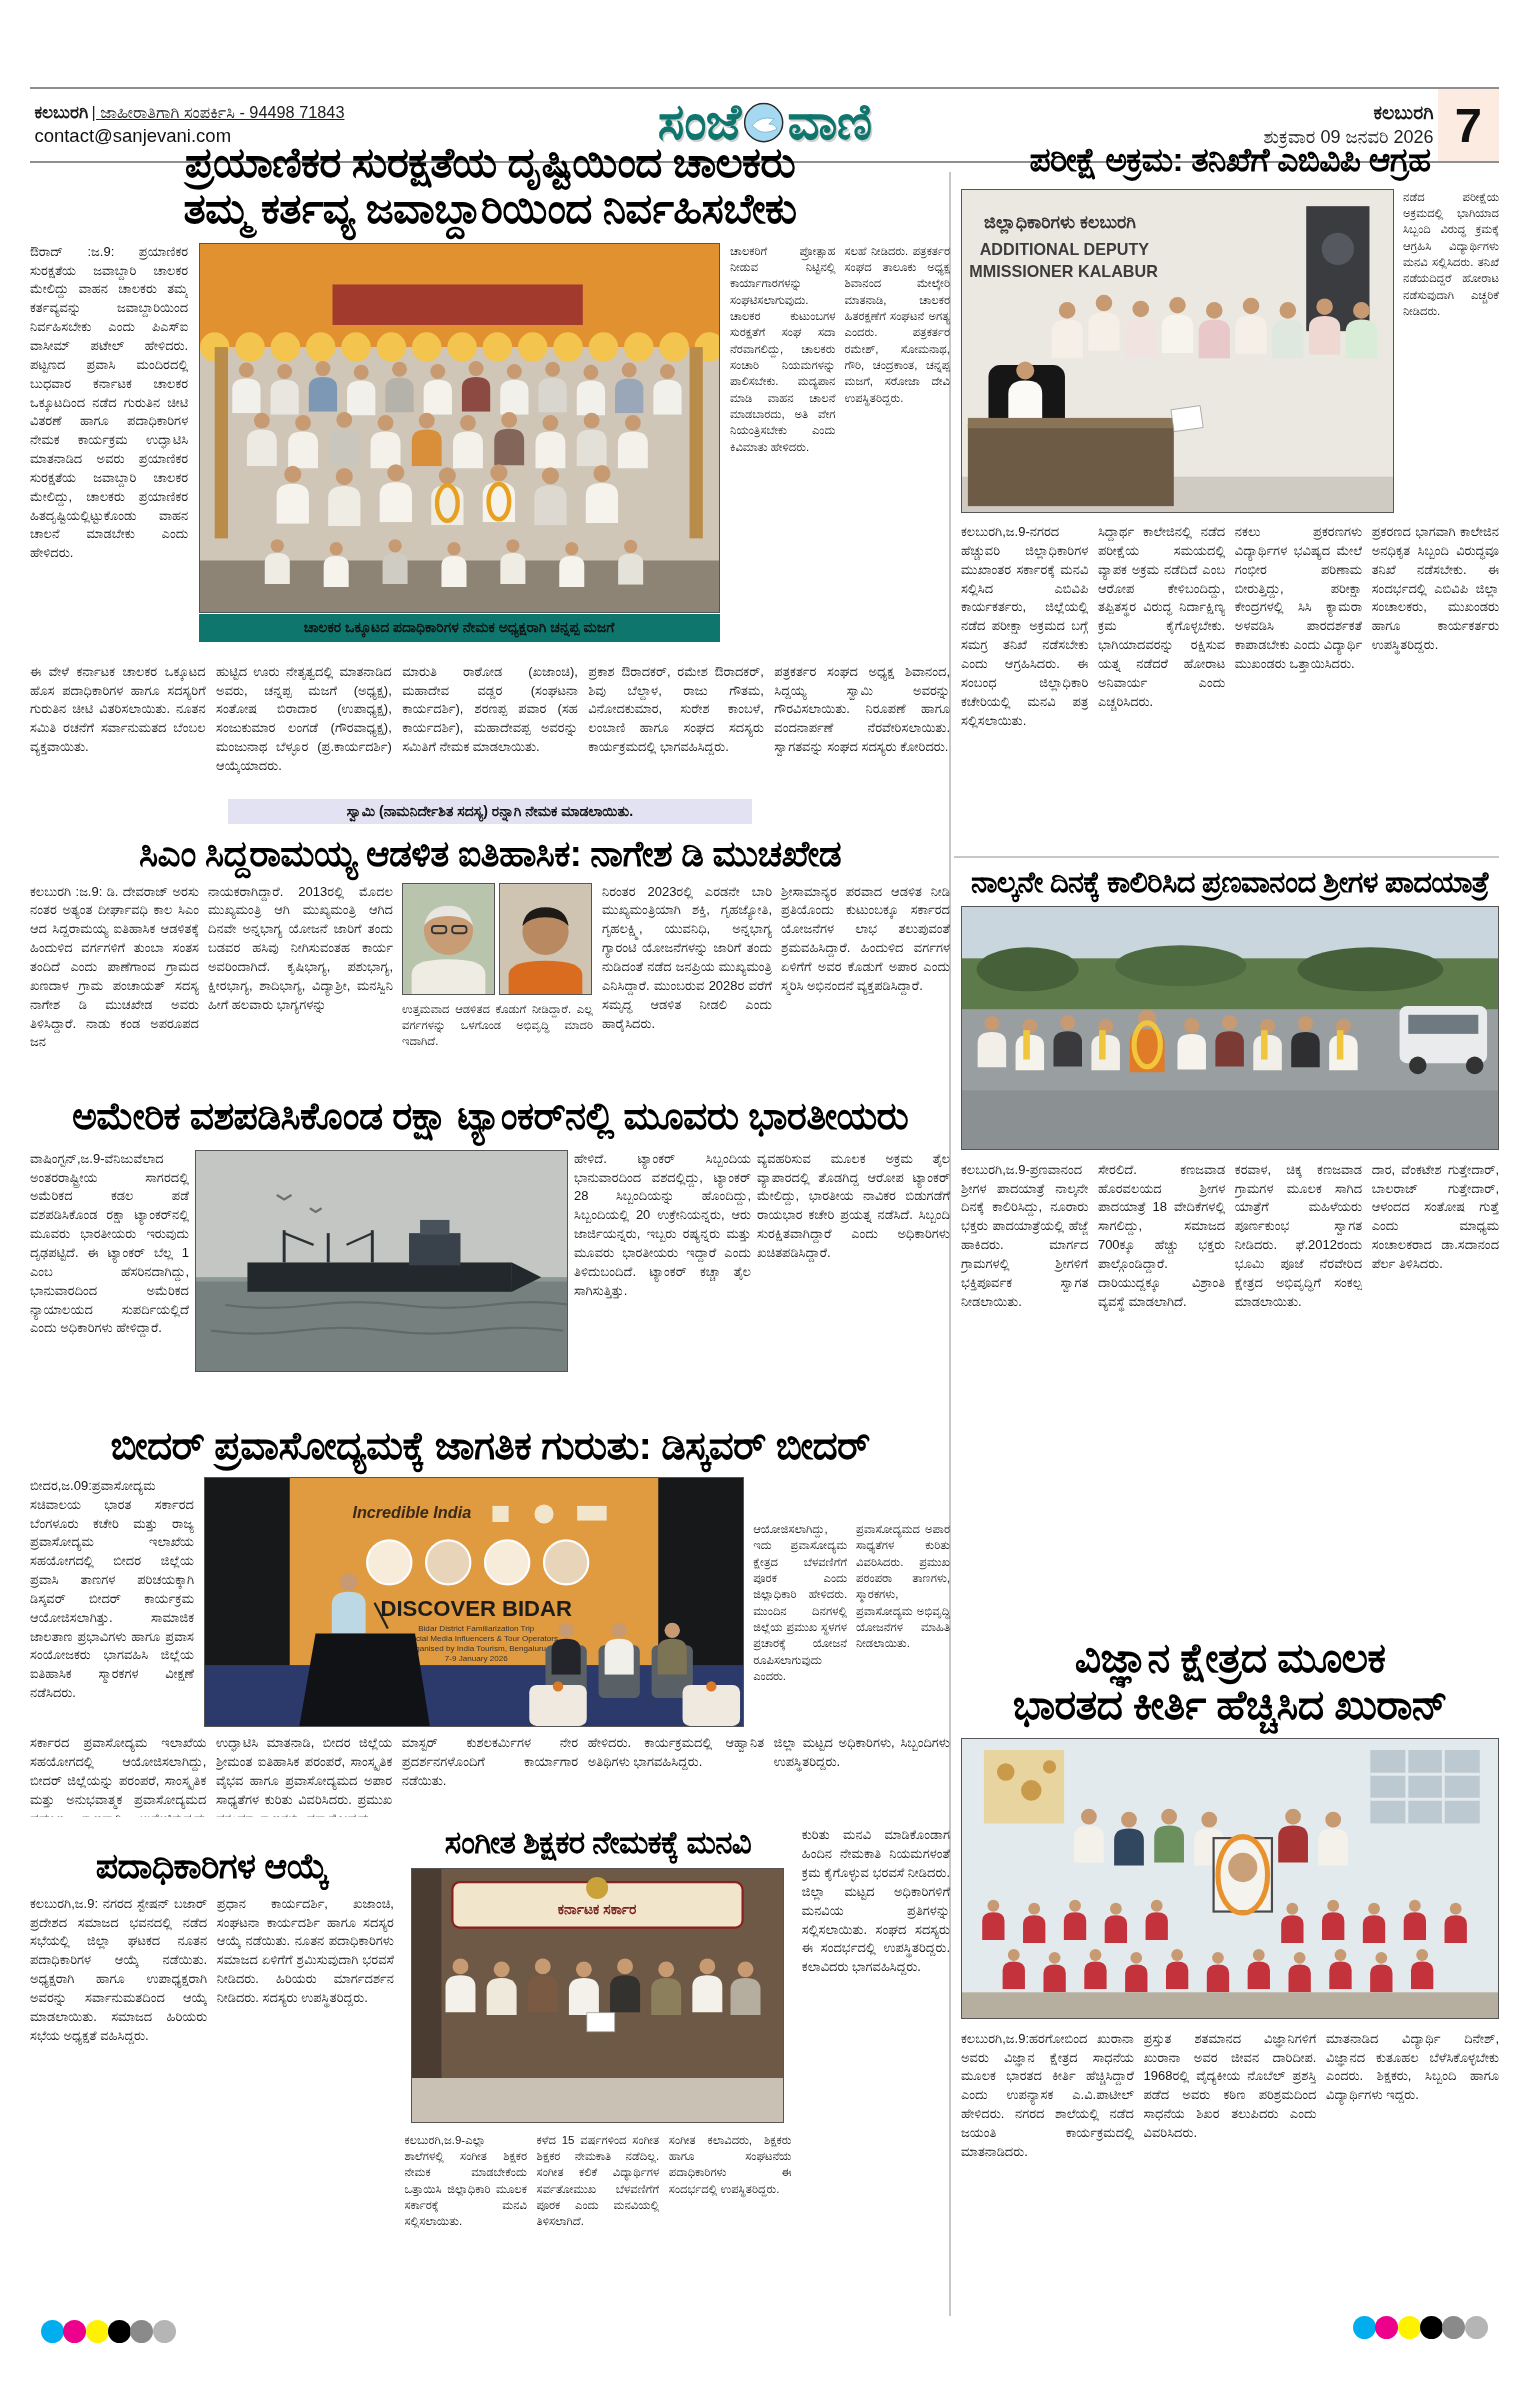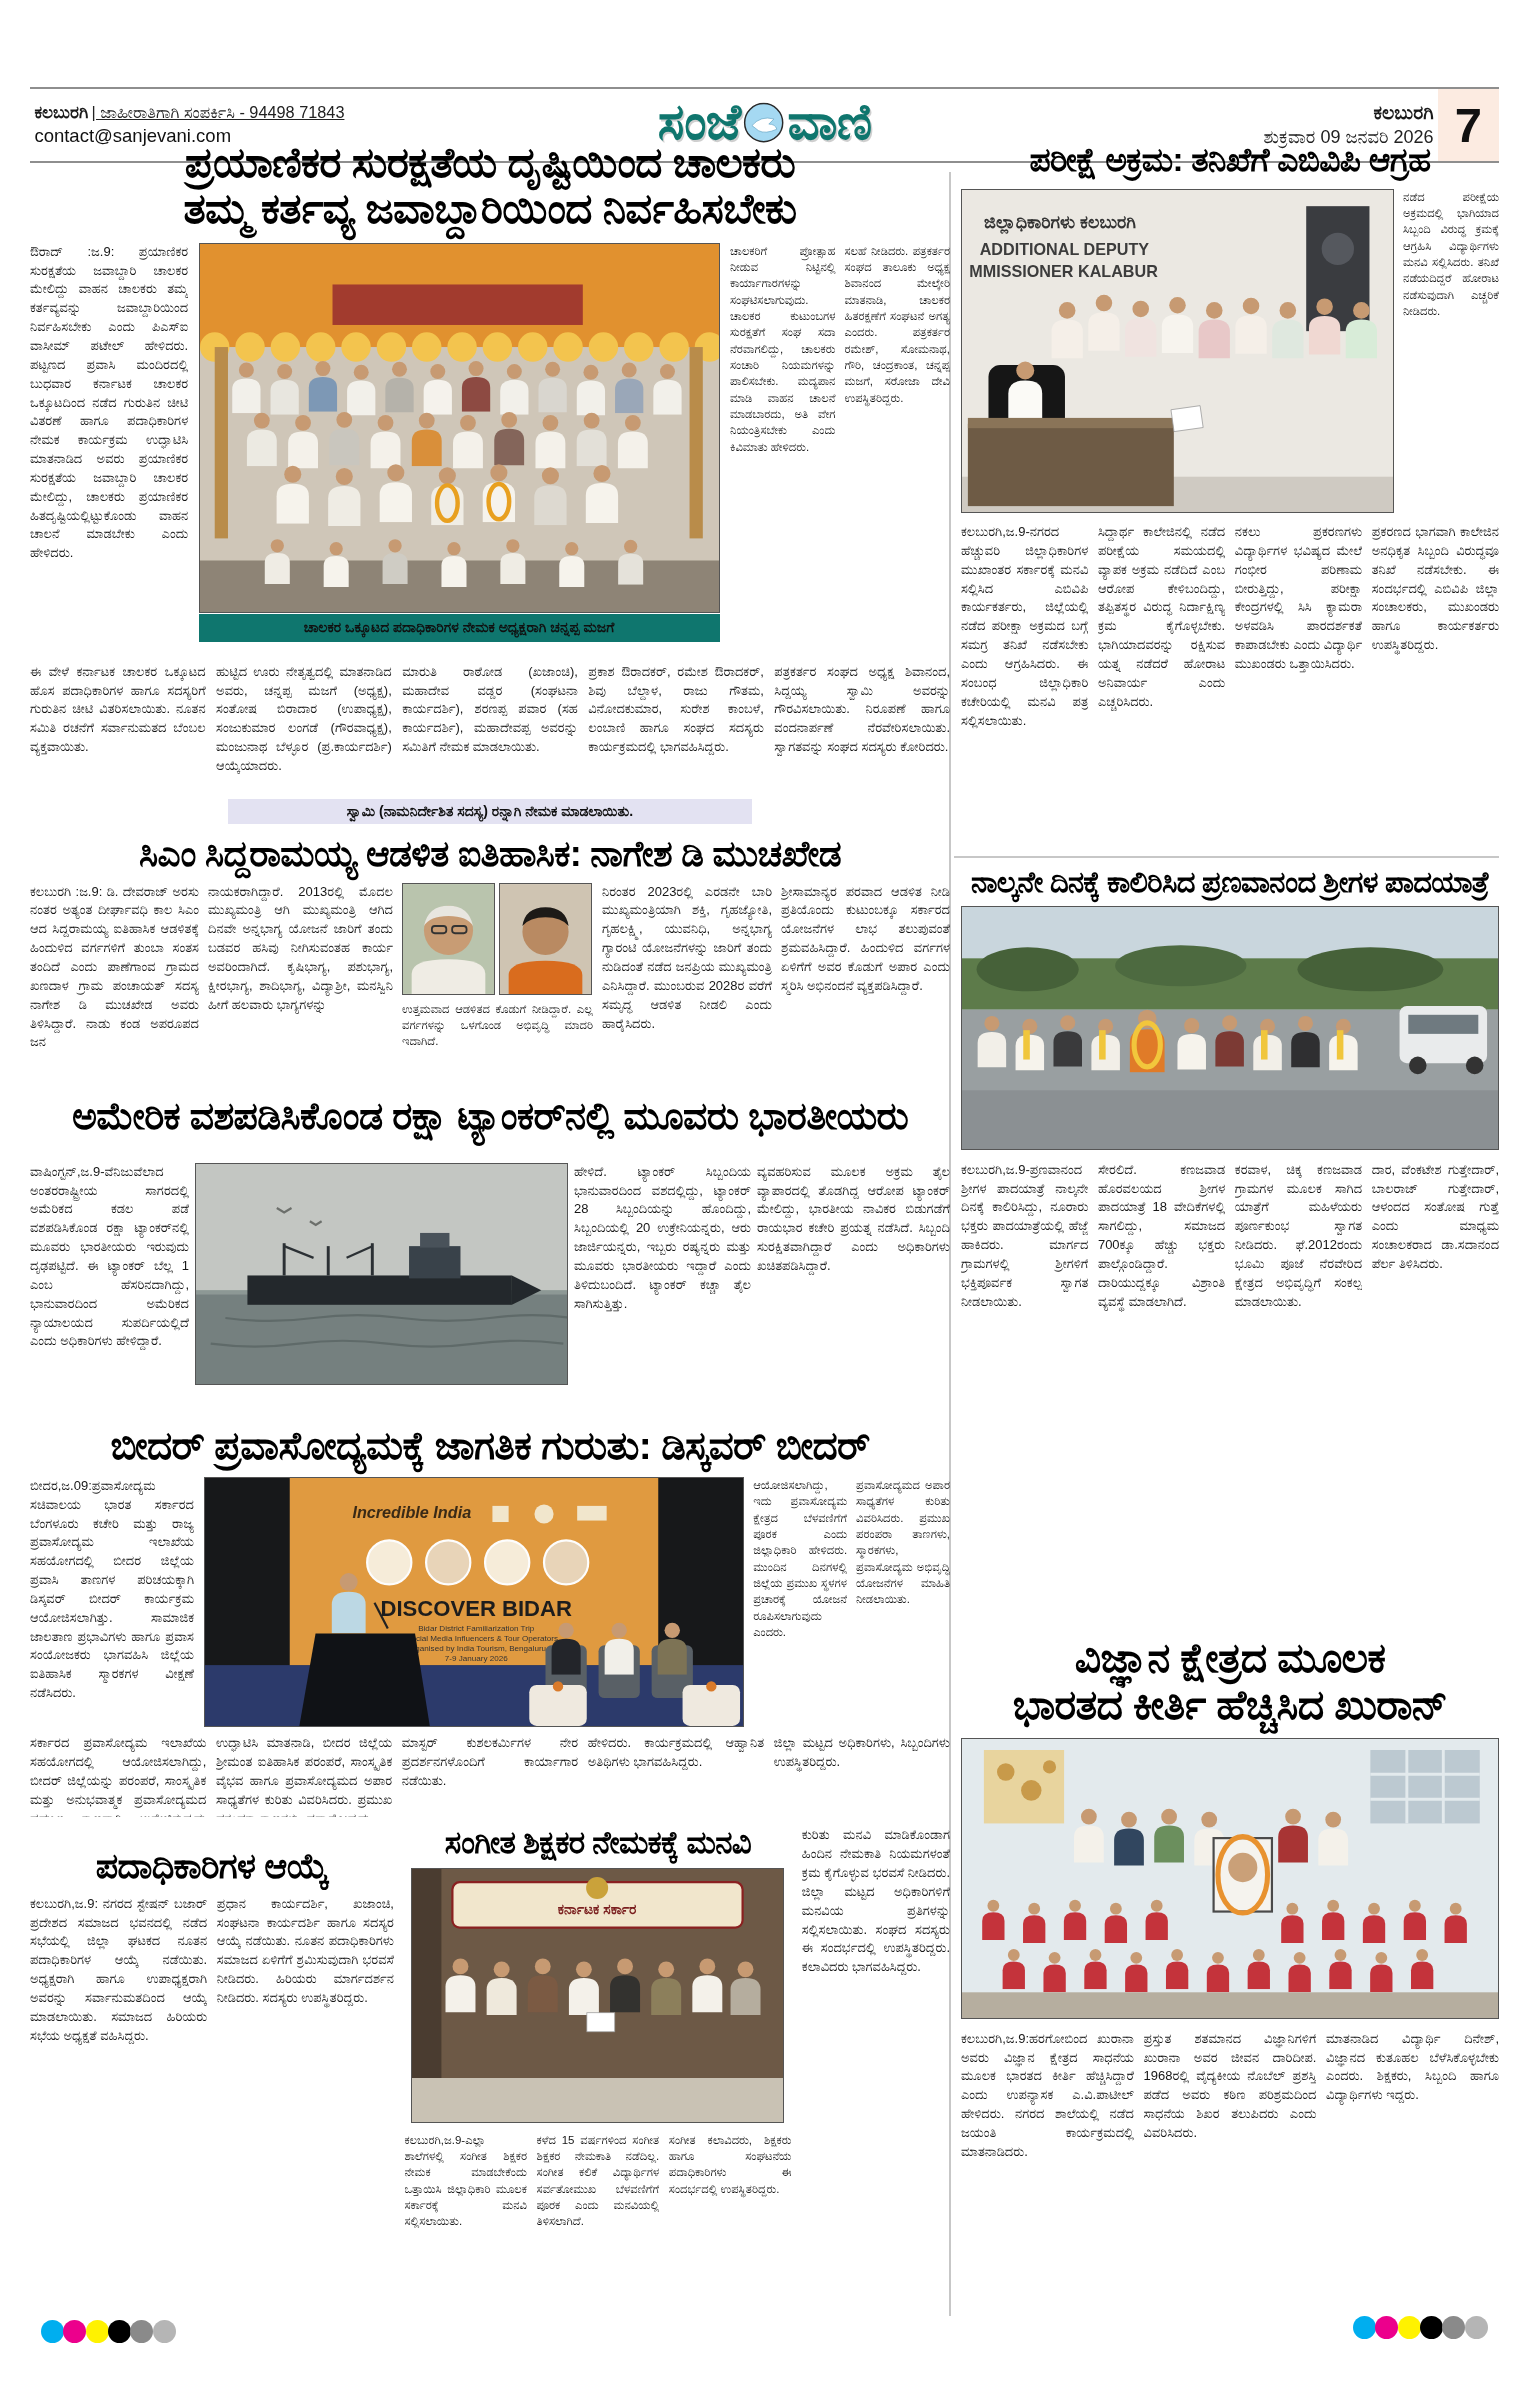--- a/index.html
+++ b/index.html
@@ -256,21 +256,21 @@
         </div>
         <div class="col small" style="margin-top:6px;height:74px;">ಉತ್ತಮವಾದ ಆಡಳಿತದ ಕೊಡುಗೆ ನೀಡಿದ್ದಾರೆ. ಎಲ್ಲ ವರ್ಗಗಳನ್ನು ಒಳಗೊಂಡ ಅಭಿವೃದ್ಧಿ ಮಾದರಿ ಇದಾಗಿದೆ.</div>
       </div>
       <div class="col" style="width:170px;">ನಿರಂತರ 2023ರಲ್ಲಿ ಎರಡನೇ ಬಾರಿ ಮುಖ್ಯಮಂತ್ರಿಯಾಗಿ ಶಕ್ತಿ, ಗೃಹಜ್ಯೋತಿ, ಗೃಹಲಕ್ಷ್ಮಿ, ಯುವನಿಧಿ, ಅನ್ನಭಾಗ್ಯ ಗ್ಯಾರಂಟಿ ಯೋಜನೆಗಳನ್ನು ಜಾರಿಗೆ ತಂದು ನುಡಿದಂತೆ ನಡೆದ ಜನಪ್ರಿಯ ಮುಖ್ಯಮಂತ್ರಿ ಎನಿಸಿದ್ದಾರೆ. ಮುಂಬರುವ 2028ರ ವರೆಗೆ ಸಮೃದ್ಧ ಆಡಳಿತ ನೀಡಲಿ ಎಂದು ಹಾರೈಸಿದರು.</div>
       <div class="col" style="flex:1;">ಶ್ರೀಸಾಮಾನ್ಯರ ಪರವಾದ ಆಡಳಿತ ನೀಡಿ ಪ್ರತಿಯೊಂದು ಕುಟುಂಬಕ್ಕೂ ಸರ್ಕಾರದ ಯೋಜನೆಗಳ ಲಾಭ ತಲುಪುವಂತೆ ಶ್ರಮವಹಿಸಿದ್ದಾರೆ. ಹಿಂದುಳಿದ ವರ್ಗಗಳ ಏಳಿಗೆಗೆ ಅವರ ಕೊಡುಗೆ ಅಪಾರ ಎಂದು ಸ್ಮರಿಸಿ ಅಭಿನಂದನೆ ವ್ಯಕ್ತಪಡಿಸಿದ್ದಾರೆ.</div>
     </div>
   </div>
 
   <div class="abs" style="left:30px;top:1096px;width:920px;">
     <div class="headline hl-tanker">ಅಮೇರಿಕ ವಶಪಡಿಸಿಕೊಂಡ ರಕ್ಷಾ ಟ್ಯಾಂಕರ್‌ನಲ್ಲಿ ಮೂವರು ಭಾರತೀಯರು</div>
-    <div class="flexrow" style="gap:6px;margin-top:25px;height:251px;">
+    <div class="flexrow" style="gap:6px;margin-top:12px;height:251px;">
       <div class="col" style="width:159px;">ವಾಷಿಂಗ್ಟನ್,ಜ.9-ವೆನಿಜುವೆಲಾದ ಅಂತರರಾಷ್ಟ್ರೀಯ ಸಾಗರದಲ್ಲಿ ಅಮೆರಿಕದ ಕಡಲ ಪಡೆ ವಶಪಡಿಸಿಕೊಂಡ ರಕ್ಷಾ ಟ್ಯಾಂಕರ್‌ನಲ್ಲಿ ಮೂವರು ಭಾರತೀಯರು ಇರುವುದು ದೃಢಪಟ್ಟಿದೆ. ಈ ಟ್ಯಾಂಕರ್ ಬೆಲ್ಲ 1 ಎಂಬ ಹೆಸರಿನದಾಗಿದ್ದು, ಭಾನುವಾರದಿಂದ ಅಮೆರಿಕದ ನ್ಯಾಯಾಲಯದ ಸುಪರ್ದಿಯಲ್ಲಿದೆ ಎಂದು ಅಧಿಕಾರಿಗಳು ಹೇಳಿದ್ದಾರೆ.</div>
       <svg class="photo-frame" width="373" height="222" viewBox="0 0 505 300" preserveAspectRatio="none">
         <rect width="505" height="300" fill="#c3c6c2"></rect>
         <rect y="175" width="505" height="125" fill="#75807f"></rect>
         <rect y="172" width="505" height="6" fill="#8d9895"></rect>
         <rect x="70" y="152" width="360" height="40" fill="#23282c"></rect>
         <polygon points="430,152 470,172 430,192" fill="#23282c"></polygon>
         <rect x="290" y="112" width="70" height="44" fill="#39424a"></rect>
         <rect x="305" y="94" width="40" height="20" fill="#49525a"></rect>
         <line x1="120" y1="152" x2="120" y2="108" stroke="#2b3034" stroke-width="4"></line>
@@ -317,21 +317,21 @@
         <rect x="534" y="228" width="56" height="72" rx="8" fill="#596066"></rect>
         <rect x="606" y="228" width="56" height="72" rx="8" fill="#596066"></rect>
         <use href="#prsn" x="466" y="196" width="48" height="72" style="color:#23252a"></use>
         <use href="#prsn" x="538" y="196" width="48" height="72" style="color:#f1efe9"></use>
         <use href="#prsn" x="610" y="196" width="48" height="72" style="color:#7d7355"></use>
         <rect x="440" y="282" width="78" height="56" rx="10" fill="#efe9df"></rect>
         <rect x="648" y="282" width="78" height="56" rx="10" fill="#efe9df"></rect>
         <circle cx="479" cy="284" r="7" fill="#d97a2a"></circle>
           <circle cx="687" cy="284" r="7" fill="#d97a2a"></circle>
       </svg>
-      <div class="flexrow" style="flex:1;gap:9px;">
+      <div class="flexrow" style="flex:1;gap:9px;margin-top:44px;">
         <div class="col small" style="flex:1;">ಆಯೋಜಿಸಲಾಗಿದ್ದು, ಇದು ಪ್ರವಾಸೋದ್ಯಮ ಕ್ಷೇತ್ರದ ಬೆಳವಣಿಗೆಗೆ ಪೂರಕ ಎಂದು ಜಿಲ್ಲಾಧಿಕಾರಿ ಹೇಳಿದರು. ಮುಂದಿನ ದಿನಗಳಲ್ಲಿ ಜಿಲ್ಲೆಯ ಪ್ರಮುಖ ಸ್ಥಳಗಳ ಪ್ರಚಾರಕ್ಕೆ ಯೋಜನೆ ರೂಪಿಸಲಾಗುವುದು ಎಂದರು.</div>
         <div class="col small" style="flex:1;">ಪ್ರವಾಸೋದ್ಯಮದ ಅಪಾರ ಸಾಧ್ಯತೆಗಳ ಕುರಿತು ವಿವರಿಸಿದರು. ಪ್ರಮುಖ ಪರಂಪರಾ ತಾಣಗಳು, ಸ್ಮಾರಕಗಳು, ಪ್ರವಾಸೋದ್ಯಮ ಅಭಿವೃದ್ಧಿ ಯೋಜನೆಗಳ ಮಾಹಿತಿ ನೀಡಲಾಯಿತು.</div>
       </div>
     </div>
 
     <div class="flexrow" style="gap:9.6px;margin-top:7.4px;height:83px;">
       <div class="col" style="flex:1;">ಸರ್ಕಾರದ ಪ್ರವಾಸೋದ್ಯಮ ಇಲಾಖೆಯ ಸಹಯೋಗದಲ್ಲಿ ಆಯೋಜಿಸಲಾಗಿದ್ದು, ಬೀದರ್ ಜಿಲ್ಲೆಯನ್ನು ಪರಂಪರೆ, ಸಾಂಸ್ಕೃತಿಕ ಮತ್ತು ಅನುಭವಾತ್ಮಕ ಪ್ರವಾಸೋದ್ಯಮದ ಪ್ರಮುಖ ತಾಣವಾಗಿ ಉತ್ತೇಜಿಸುವುದು ಇದರ ಪ್ರಧಾನ ಉದ್ದೇಶವಾಗಿದೆ.</div>
       <div class="col" style="flex:1;">ಉದ್ಘಾಟಿಸಿ ಮಾತನಾಡಿ, ಬೀದರ ಜಿಲ್ಲೆಯ ಶ್ರೀಮಂತ ಐತಿಹಾಸಿಕ ಪರಂಪರೆ, ಸಾಂಸ್ಕೃತಿಕ ವೈಭವ ಹಾಗೂ ಪ್ರವಾಸೋದ್ಯಮದ ಅಪಾರ ಸಾಧ್ಯತೆಗಳ ಕುರಿತು ವಿವರಿಸಿದರು. ಪ್ರಮುಖ ಪರಂಪರಾ ತಾಣಗಳು, ಪ್ರವಾಸೋದ್ಯಮ</div>
       <div class="col" style="flex:1;">ಮಾಸ್ಟರ್ ಕುಶಲಕರ್ಮಿಗಳ ನೇರ ಪ್ರದರ್ಶನಗಳೊಂದಿಗೆ ಕಾರ್ಯಾಗಾರ ನಡೆಯಿತು.</div>
       <div class="col" style="flex:1;">ಹೇಳಿದರು. ಕಾರ್ಯಕ್ರಮದಲ್ಲಿ ಆಹ್ವಾನಿತ ಅತಿಥಿಗಳು ಭಾಗವಹಿಸಿದ್ದರು.</div>

